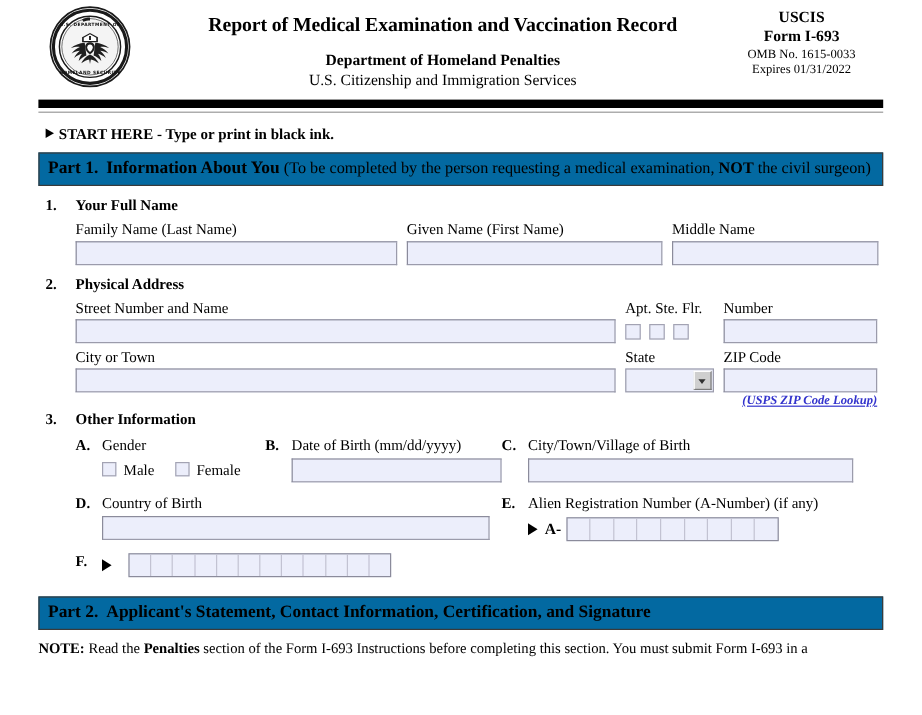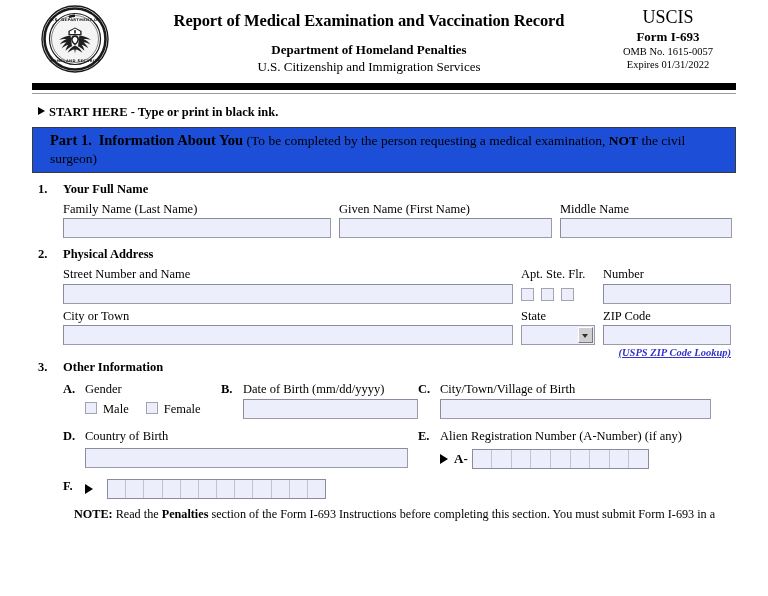--- a/index.html
+++ b/index.html
@@ -61,22 +61,22 @@
   }
   .uscis-block {
     position: absolute;
     right: 6px;
     top: 6px;
     width: 124px;
     text-align: center;
     line-height: 1.25;
   }
   .uscis-name {
-    font-weight: normal;
-    font-size: 18px;
+    font-weight: bold;
+    font-size: 13px;
   }
   .uscis-form {
     font-weight: bold;
     font-size: 13px;
   }
   .uscis-omb {
     font-size: 10.5px;
   }
   .uscis-exp {
     font-size: 10.5px;
@@ -106,23 +106,23 @@
     border-left: 7px solid #000;
     border-top: 4.5px solid transparent;
     border-bottom: 4.5px solid transparent;
     vertical-align: 1px;
     margin-right: 4px;
   }
 
   
   .part-bar {
     margin-top: 7px;
-    background: #1d4ed8;
+    background: #0369a1;
     border: 1.5px solid #3a3a3a;
-    padding: 3px 7px 4px 17px;
+    padding: 3px 7px 4px 7px;
     font-size: 13.5px;
     line-height: 1.32;
   }
   .part-bar .pnum {
     font-weight: bold;
     font-size: 14.5px;
   }
   .part-bar .ptitle {
     font-weight: bold;
     font-size: 14.5px;
@@ -303,21 +303,20 @@
     align-items: center;
     margin-top: 5px;
     margin-left: 22px;
   }
 
   
   .note {
     margin-top: 8px;
     font-size: 12.2px;
     line-height: 1.3;
-    margin-left: 42px;
   }
   .note b { font-weight: bold; }
 </style>
 </head>
 <body>
 
 <div class="page">
 
   <div class="header">
 
@@ -352,21 +351,21 @@
 
     <div class="header-center">
       <div class="form-title">Report of Medical Examination and Vaccination Record</div>
       <div class="dept">Department of Homeland Penalties</div>
       <div class="agency">U.S. Citizenship and Immigration Services</div>
     </div>
 
     <div class="uscis-block">
       <div class="uscis-name">USCIS</div>
       <div class="uscis-form">Form I-693</div>
-      <div class="uscis-omb">OMB No. 1615-0057</div>
+      <div class="uscis-omb">OMB No. 1615-0033</div>
       <div class="uscis-exp">Expires 01/31/2022</div>
     </div>
   </div>
 
   <div class="rule-thick"></div>
   <div class="rule-thin"></div>
 
   <div class="start-here">
     <span class="tri"></span><span>START HERE - Type or print in black ink.</span>
   </div>
@@ -530,18 +529,22 @@
               <span class="cell"></span>
               <span class="cell"></span>
               <span class="cell"></span>
               <span class="cell"></span>
             </span>
         </div>
       </div>
     </div>
   </div>
 
+  <div class="part-bar" style="margin-top:16px">
+    <span class="pnum">Part 2.</span>
+    <span>&nbsp;</span><span class="ptitle">Applicant's Statement, Contact Information, Certification, and Signature</span>
+  </div>
 
   <div class="note">
     <b>NOTE:</b><span> Read the </span><b>Penalties</b><span> section of the Form I-693 Instructions before completing this section.  You must submit Form I-693 in a</span>
   </div>
 
 </div>
 
 </body></html>

